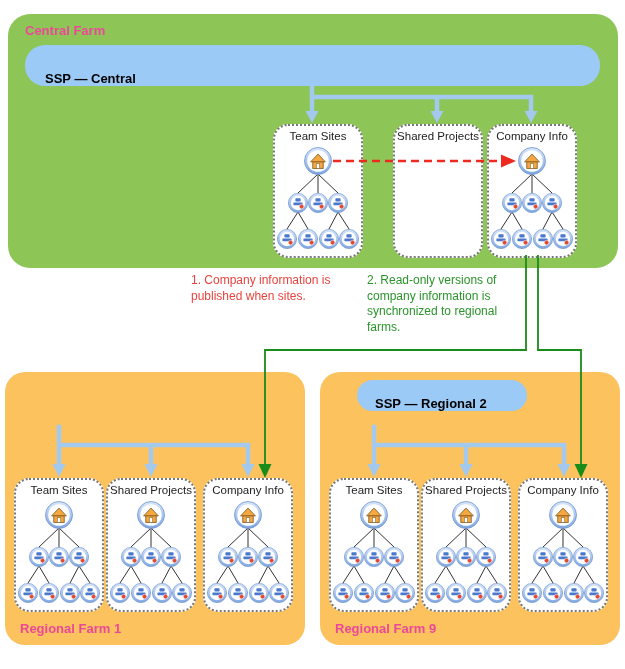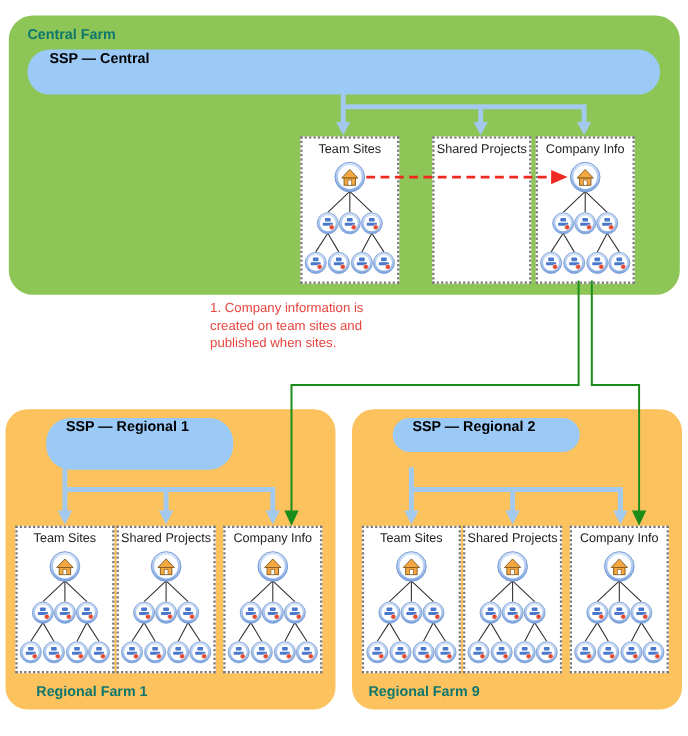--- a/index.html
+++ b/index.html
@@ -10,29 +10,29 @@
   *{box-sizing:border-box;margin:0;padding:0}
   body{background:#fff;font-family:"Liberation Sans",sans-serif;}
   .canvas{position:relative;width:625px;height:669px;background:#fff;overflow:hidden;}
 
   .farm{position:absolute;border-radius:22px;}
   .farm.central{left:8px;top:14px;width:610px;height:254px;background:var(--farm-green);z-index:1;}
   .farm.regional{width:300px;height:273px;top:372px;background:var(--farm-orange);border-radius:20px;z-index:1;}
   .farm.r1{left:5px}
   .farm.r2{left:320px}
 
-  .farm-label{position:absolute;font-weight:bold;font-size:13px;color:#0f766e;z-index:2;}
-  .ssp-pill{position:absolute;background:var(--ssp-blue);z-index:2;display:flex;align-items:flex-start;}
+  .farm-label{position:absolute;font-weight:bold;font-size:13px;color:#ec4899;z-index:2;}
+  .ssp-pill{position:absolute;background:var(--ssp-blue);z-index:2;display:flex;align-items:flex-end;}
   .ssp-pill .ssp-label{font-weight:bold;font-size:13px;color:#000;}
   .ssp-central{left:25px;top:45px;width:575px;height:41px;border-radius:20px;padding-left:20px;}
   .ssp-r1{left:42px;top:380px;width:170px;height:47px;border-radius:22px;padding-left:18px;}
   .ssp-r2{left:357px;top:380px;width:170px;height:31px;border-radius:22px;padding-left:18px;}
 
   .site-box{position:absolute;width:90px;height:134px;background:#fff;border:2px dotted #777;
-    border-radius:0;z-index:3;display:flex;flex-direction:column;align-items:center;}
+    border-radius:15px;z-index:3;display:flex;flex-direction:column;align-items:center;}
   .site-box .box-label{height:20px;line-height:20px;font-size:11.5px;color:#222;white-space:nowrap;}
   .tree-slot{width:86px;height:104px;margin:0 auto;}
 
   .row-central{top:124px}  .row-regional{top:478px}
 
   .overlay{position:absolute;left:0;top:0;z-index:6;pointer-events:none;}
   .blue-line{stroke:var(--arrow-blue);stroke-width:4.5;fill:none;stroke-linecap:square;}
   .blue-head{fill:var(--arrow-blue);}
   .red-dash{stroke:var(--publish-red);stroke-width:2.5;fill:none;stroke-dasharray:8 5;}
   .red-head{fill:var(--publish-red);}
@@ -126,29 +126,31 @@
     <use href="#subNode" x="12" y="93"></use>
     <use href="#subNode" x="33" y="93"></use>
     <use href="#subNode" x="54" y="93"></use>
     <use href="#subNode" x="74" y="93"></use>
   </svg>
 </div>
   </div>
 
   <div class="annotation publish">
     <div>1. Company information is</div>
-    <div>created on team sites and</div>
     <div>published when sites.</div>
   </div>
+  <div class="annotation sync">
+    <div>2. Read-only versions of</div>
+    <div>company information is</div>
+    <div>synchronized to regional</div>
+    <div>farms.</div>
+  </div>
 
   <div class="farm regional r1"></div>
-  <div class="farm-label" style="left:33px;top:621px">Regional Farm 1</div>
-  <div class="ssp-pill ssp-r1">
-    <span class="ssp-label">SSP — Regional 1</span>
-  </div>
+  <div class="farm-label" style="left:20px;top:621px">Regional Farm 1</div>
   <div class="site-box row-regional" style="left:14px">
     <div class="box-label">Team Sites</div>
     <div class="tree-slot">
   <svg class="tree" viewBox="0 0 86 104" width="86" height="104">
     <defs>
       <linearGradient id="ringG" x1="0" y1="0" x2="0" y2="1">
         <stop offset="0" stop-color="#d9e7fa"></stop>
               <stop offset="1" stop-color="#7fa6e0"></stop>
       </linearGradient>
       <g id="subNode">

